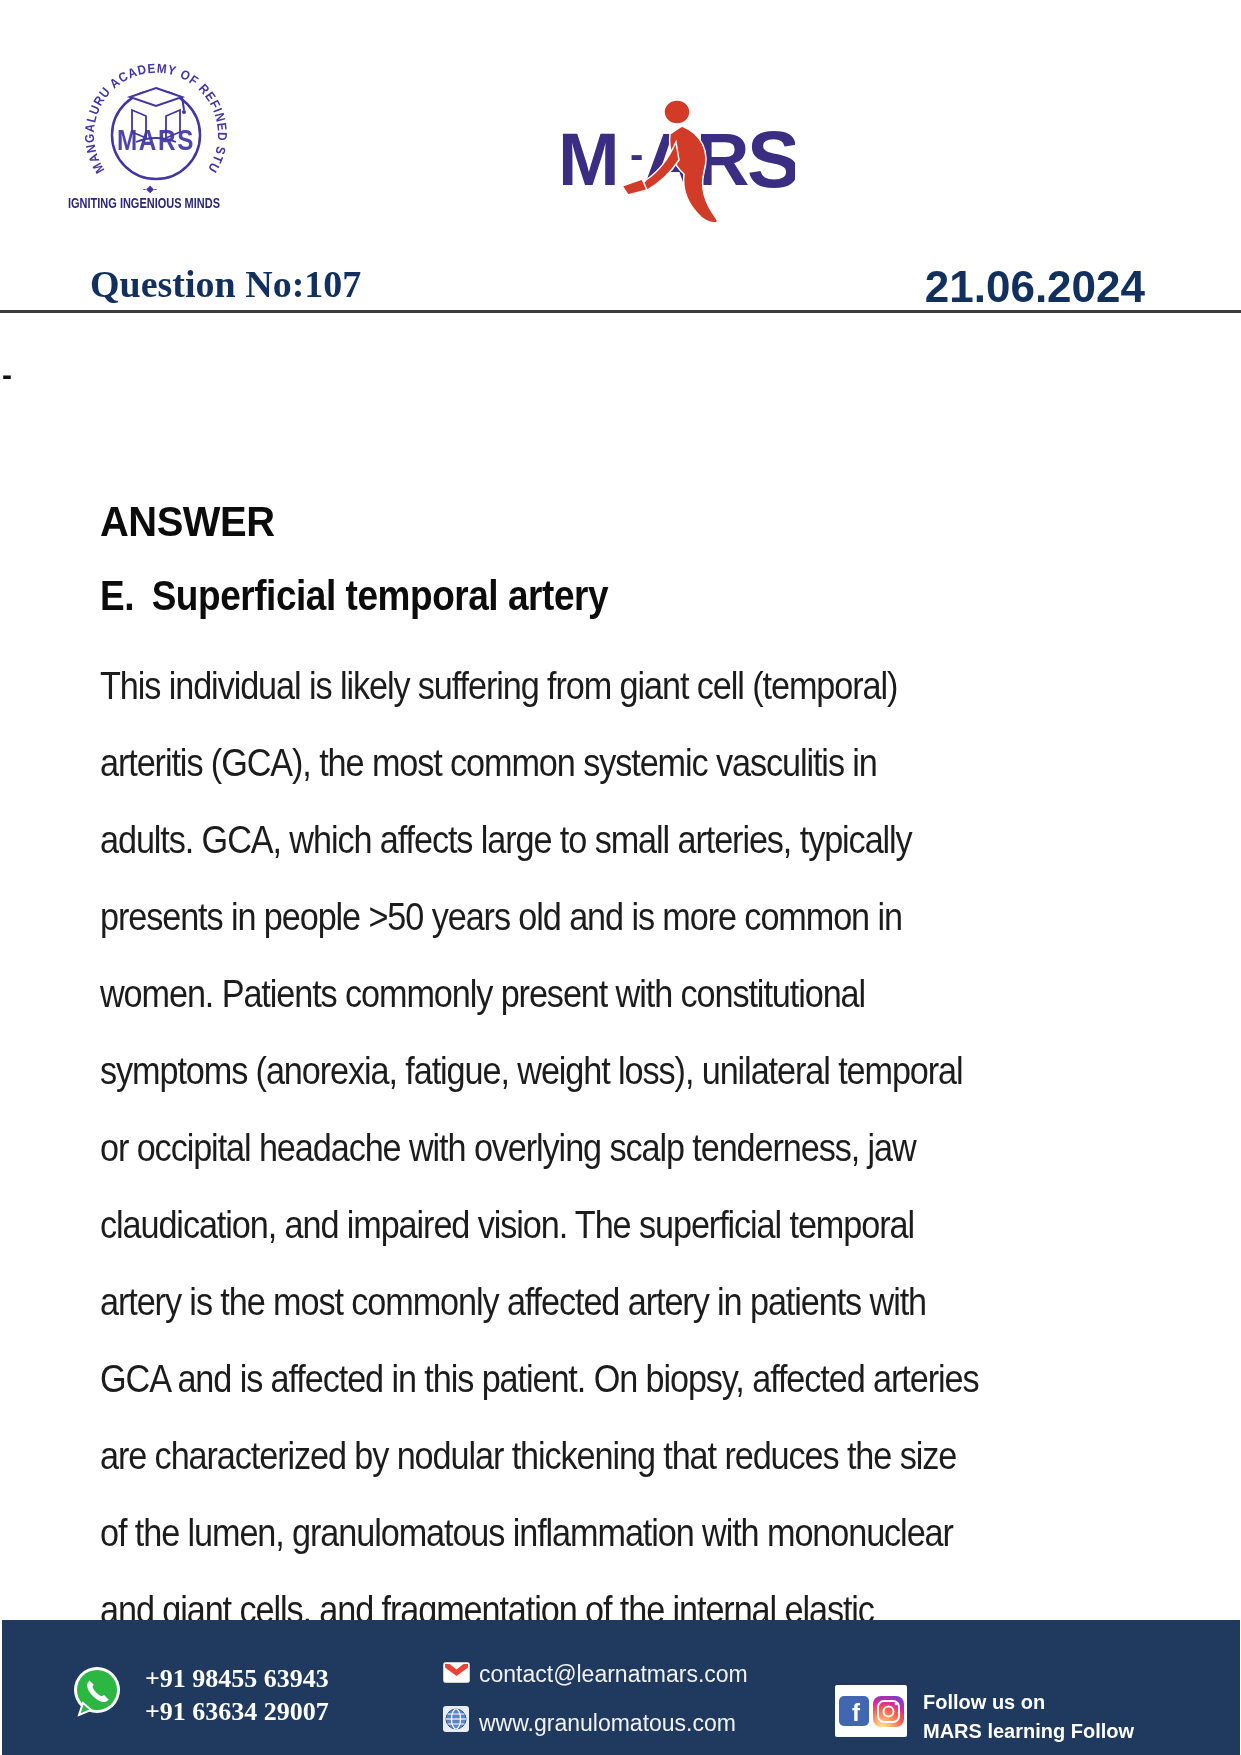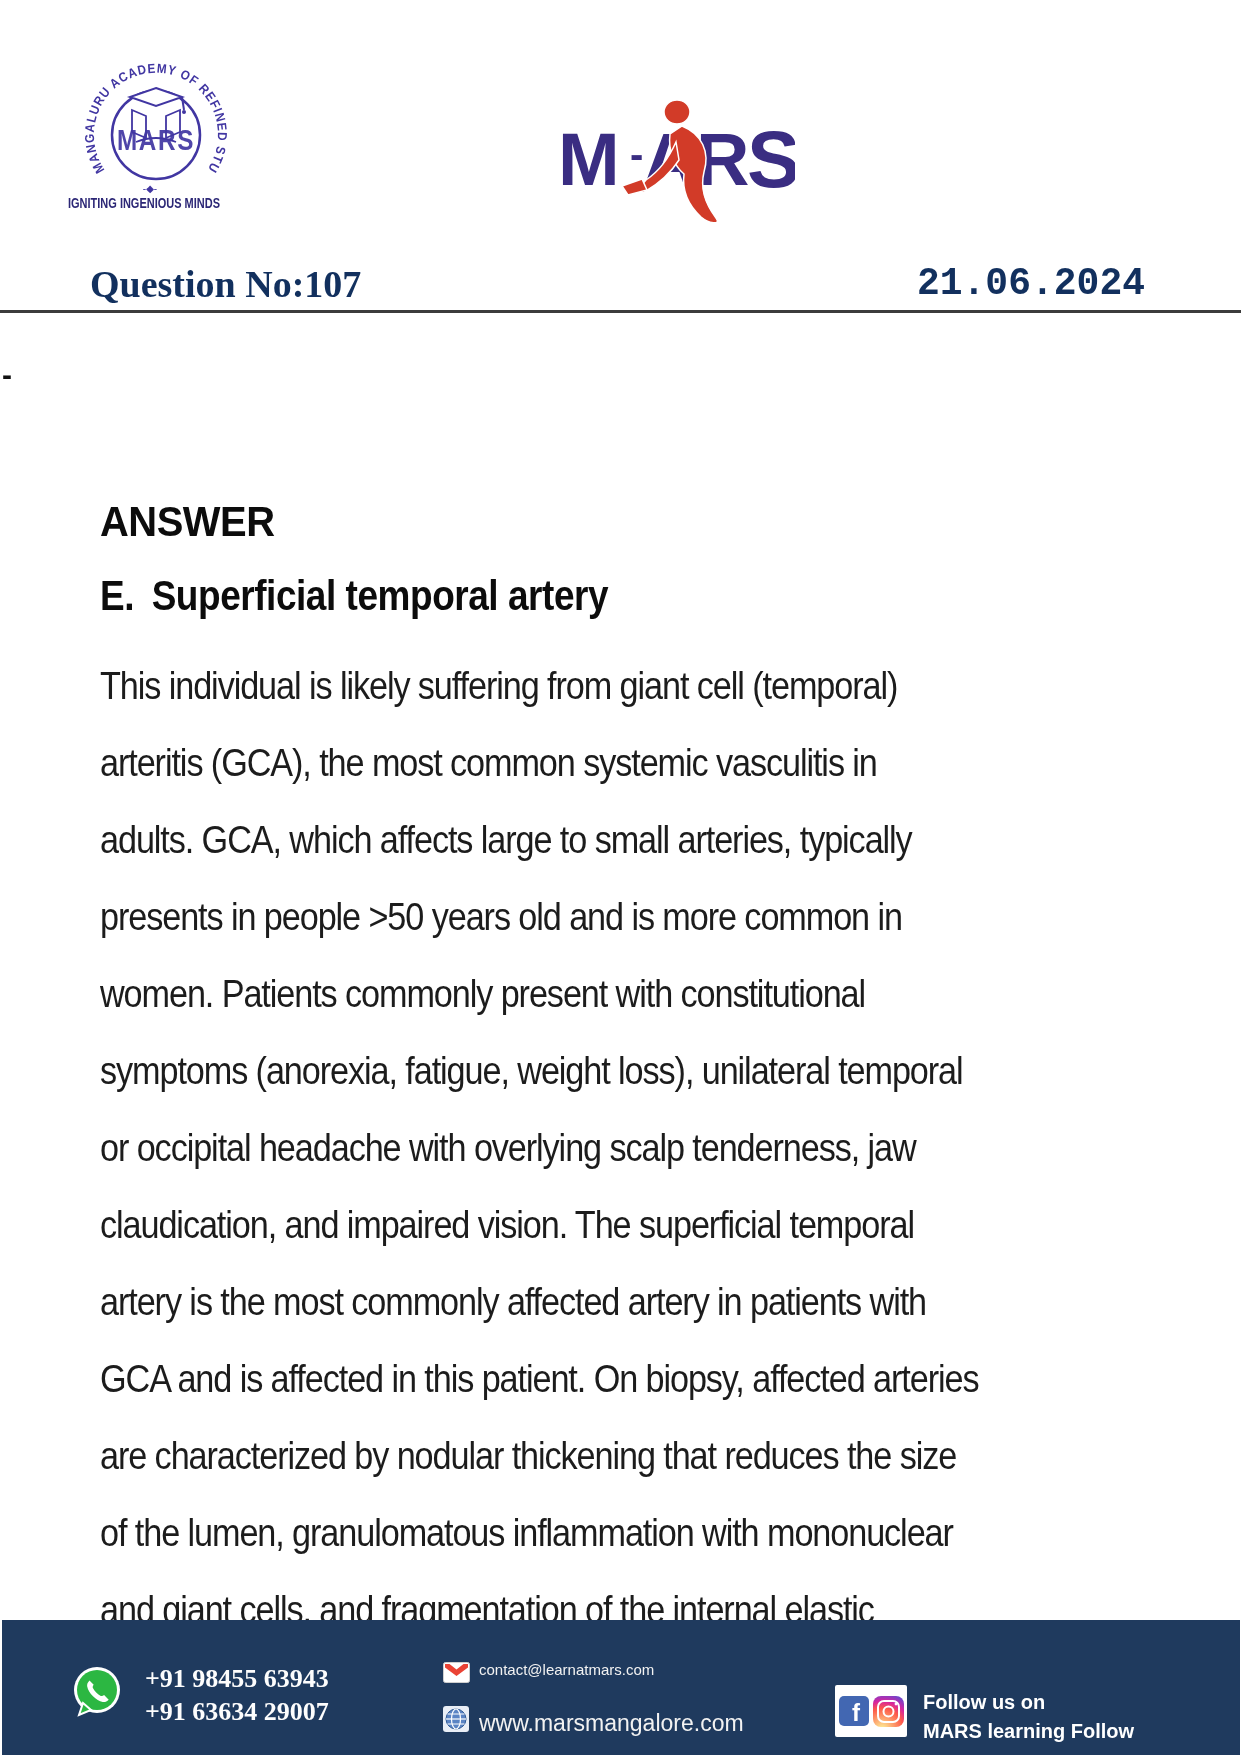--- a/index.html
+++ b/index.html
@@ -7,21 +7,21 @@
     position:relative;width:1241px;height:1755px;background:#ffffff;
     font-family:"Liberation Sans",sans-serif;overflow:hidden;
   }
   
   .q-label{
     position:absolute;left:58px;top:262px;
     font-family:"Liberation Serif",serif;font-weight:700;font-size:38px;color:#12305e;margin-left:32px;
   }
   .q-date{
     position:absolute;right:96px;top:262px;
-    font-family:Liberation Mono, monospace;font-weight:700;font-size:38px;color:#12305e;
+    font-family:Liberation Sans, sans-serif;font-weight:700;font-size:44px;color:#12305e;
   }
   .divider{position:absolute;left:0;top:310px;width:100%;height:3px;background:#3c3c3c;}
   .stray{position:absolute;left:2px;top:358px;font-size:30px;font-weight:700;color:#111;}
   
   .seal{position:absolute;left:58px;top:50px;}
   .wordmark{position:absolute;left:550px;top:90px;}
   
   .answer-heading{
     position:absolute;left:100px;top:498px;
     font-size:42px;font-weight:700;color:#0c0c0c;letter-spacing:-0.5px;
@@ -38,21 +38,21 @@
     white-space:pre;transform:scaleX(0.90);transform-origin:0 0;
   }
   
   .footer{position:absolute;left:2px;right:1px;top:1620px;height:144px;background:#1f3a5e;}
   .wa-icon{position:absolute;left:70px;top:46px;}
   .phones{
     position:absolute;left:143px;top:42px;
     font-family:"Liberation Serif",serif;font-weight:700;font-size:26px;line-height:33px;color:#fdfdfd;
   }
   .gmail-icon{position:absolute;left:441px;top:42px;}
-  .email-text{position:absolute;left:477px;top:41px;font-size:15px;color:#f2f2f2;}
+  .email-text{position:absolute;left:477px;top:41px;font-size:23px;color:#f2f2f2;}
   .globe-icon{position:absolute;left:441px;top:86px;}
   .web-text{position:absolute;left:477px;top:90px;font-size:23px;color:#f2f2f2;}
   .social-box{
     position:absolute;left:833px;top:65px;width:72px;height:52px;background:#ffffff;border-radius:2px;
     display:flex;align-items:center;justify-content:center;gap:4px;
   }
   .follow{
     position:absolute;left:921px;top:68px;
     font-size:20px;font-weight:700;color:#ffffff;line-height:29px;
   }
@@ -157,21 +157,21 @@
     <div class="email-text">contact@learnatmars.com</div>
 
     <svg class="globe-icon" width="26" height="26" viewBox="0 0 26 26">
       <rect width="26" height="26" rx="3" fill="#e9eef6"></rect>
       <circle cx="13" cy="13" r="10" fill="#5b84c4" stroke="#2f5a96"></circle>
       <ellipse cx="13" cy="13" rx="4.5" ry="10" fill="none" stroke="#ffffff" stroke-width="1.2"></ellipse>
       <line x1="3" y1="13" x2="23" y2="13" stroke="#ffffff" stroke-width="1.2"></line>
       <line x1="4.5" y1="8" x2="21.5" y2="8" stroke="#ffffff" stroke-width="1"></line>
       <line x1="4.5" y1="18" x2="21.5" y2="18" stroke="#ffffff" stroke-width="1"></line>
     </svg>
-    <div class="web-text">www.marsmangalore.com</div>
+    <div class="web-text">www.granulomatous.com</div>
 
     <div class="social-box">
       <svg width="30" height="30" viewBox="0 0 30 30">
         <rect width="30" height="30" rx="5" fill="#4267b2"></rect>
         <text x="17" y="25" text-anchor="middle" fill="#ffffff" font-family="Liberation Serif',serif" font-weight="700" font-size="24">f</text>
       </svg>
       <svg width="31" height="31" viewBox="0 0 31 31">
         <defs>
           <radialGradient id="igGrad" cx="30%" cy="107%" r="150%">
             <stop offset="0%" stop-color="#fdf497"></stop>

